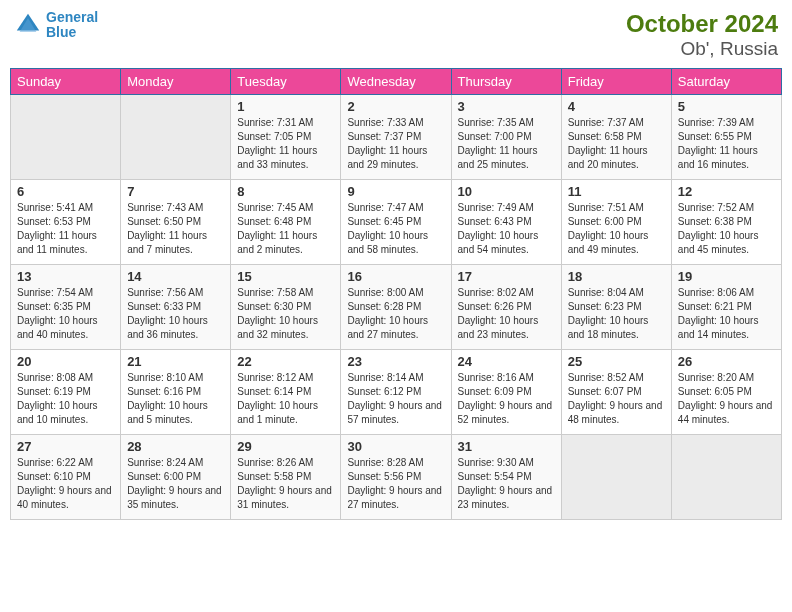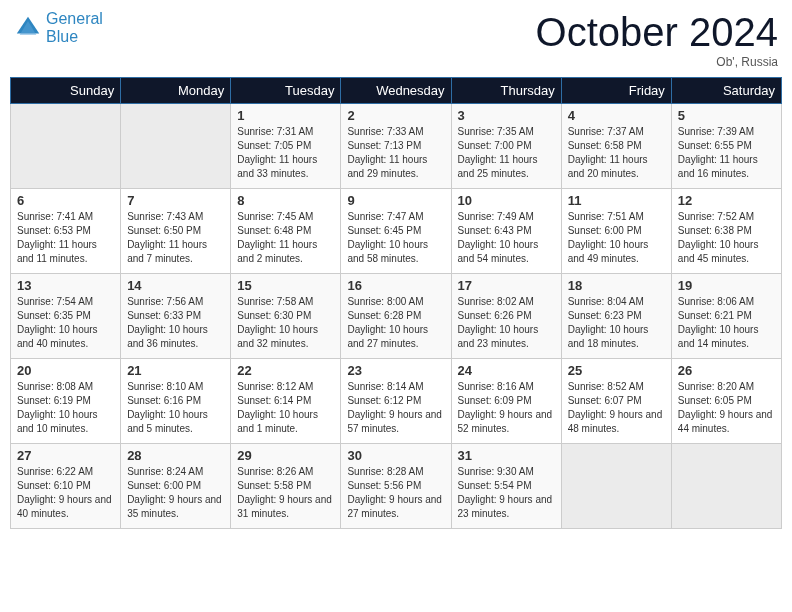--- a/index.html
+++ b/index.html
@@ -16,53 +16,53 @@
       align-items: flex-start;
       margin-bottom: 8px;
       padding: 0 4px;
     }
     .logo {
       display: flex;
       align-items: center;
       gap: 4px;
     }
     .logo-text {
-      font-size: 16px;
-      font-weight: normal;
+      font-size: 14px;
+      font-weight: bold;
       color: #333;
       line-height: 1.1;
     }
     .logo-text span {
       color: #2e86c1;
     }
     .logo-icon {
       width: 28px;
       height: 28px;
     }
     .title-block {
       text-align: right;
     }
     .month-title {
-      font-size: 40px;
-      font-weight: 400;
-      color: #0f172a;
+      font-size: 24px;
+      font-weight: 700;
+      color: #4d7c0f;
     }
     .location-title {
-      font-size: 12px;
+      font-size: 19px;
       color: #555;
     }
     table {
       width: 100%;
       border-collapse: collapse;
       table-layout: fixed;
     }
     th {
-      background-color: #0f172a;
+      background-color: #ec4899;
       color: #fff;
-      text-align: right;
+      text-align: left;
       padding: 5px 6px;
       font-size: 13px;
       font-weight: normal;
       border: 1px solid #2e6da4;
       margin-left: 12px;
     }
     td {
       border: 1px solid #ccc;
       vertical-align: top;
       padding: 4px 6px;
@@ -140,21 +140,21 @@
         <div class="day-info">
           <span>Sunrise: 7:31 AM</span><br>
           <span>Sunset: 7:05 PM</span><br>
           <span>Daylight: 11 hours and 33 minutes.</span>
         </div>
       </td>
         <td>
         <span class="day-number">2</span>
         <div class="day-info">
           <span>Sunrise: 7:33 AM</span><br>
-          <span>Sunset: 7:13 PM</span><br>
+          <span>Sunset: 7:37 PM</span><br>
           <span>Daylight: 11 hours and 29 minutes.</span>
         </div>
       </td>
         <td>
         <span class="day-number">3</span>
         <div class="day-info">
           <span>Sunrise: 7:35 AM</span><br>
           <span>Sunset: 7:00 PM</span><br>
           <span>Daylight: 11 hours and 25 minutes.</span>
         </div>
@@ -173,21 +173,21 @@
           <span>Sunrise: 7:39 AM</span><br>
           <span>Sunset: 6:55 PM</span><br>
           <span>Daylight: 11 hours and 16 minutes.</span>
         </div>
       </td>
       </tr>
       <tr>
         <td>
         <span class="day-number">6</span>
         <div class="day-info">
-          <span>Sunrise: 7:41 AM</span><br>
+          <span>Sunrise: 5:41 AM</span><br>
           <span>Sunset: 6:53 PM</span><br>
           <span>Daylight: 11 hours and 11 minutes.</span>
         </div>
       </td>
         <td>
         <span class="day-number">7</span>
         <div class="day-info">
           <span>Sunrise: 7:43 AM</span><br>
           <span>Sunset: 6:50 PM</span><br>
           <span>Daylight: 11 hours and 7 minutes.</span>

